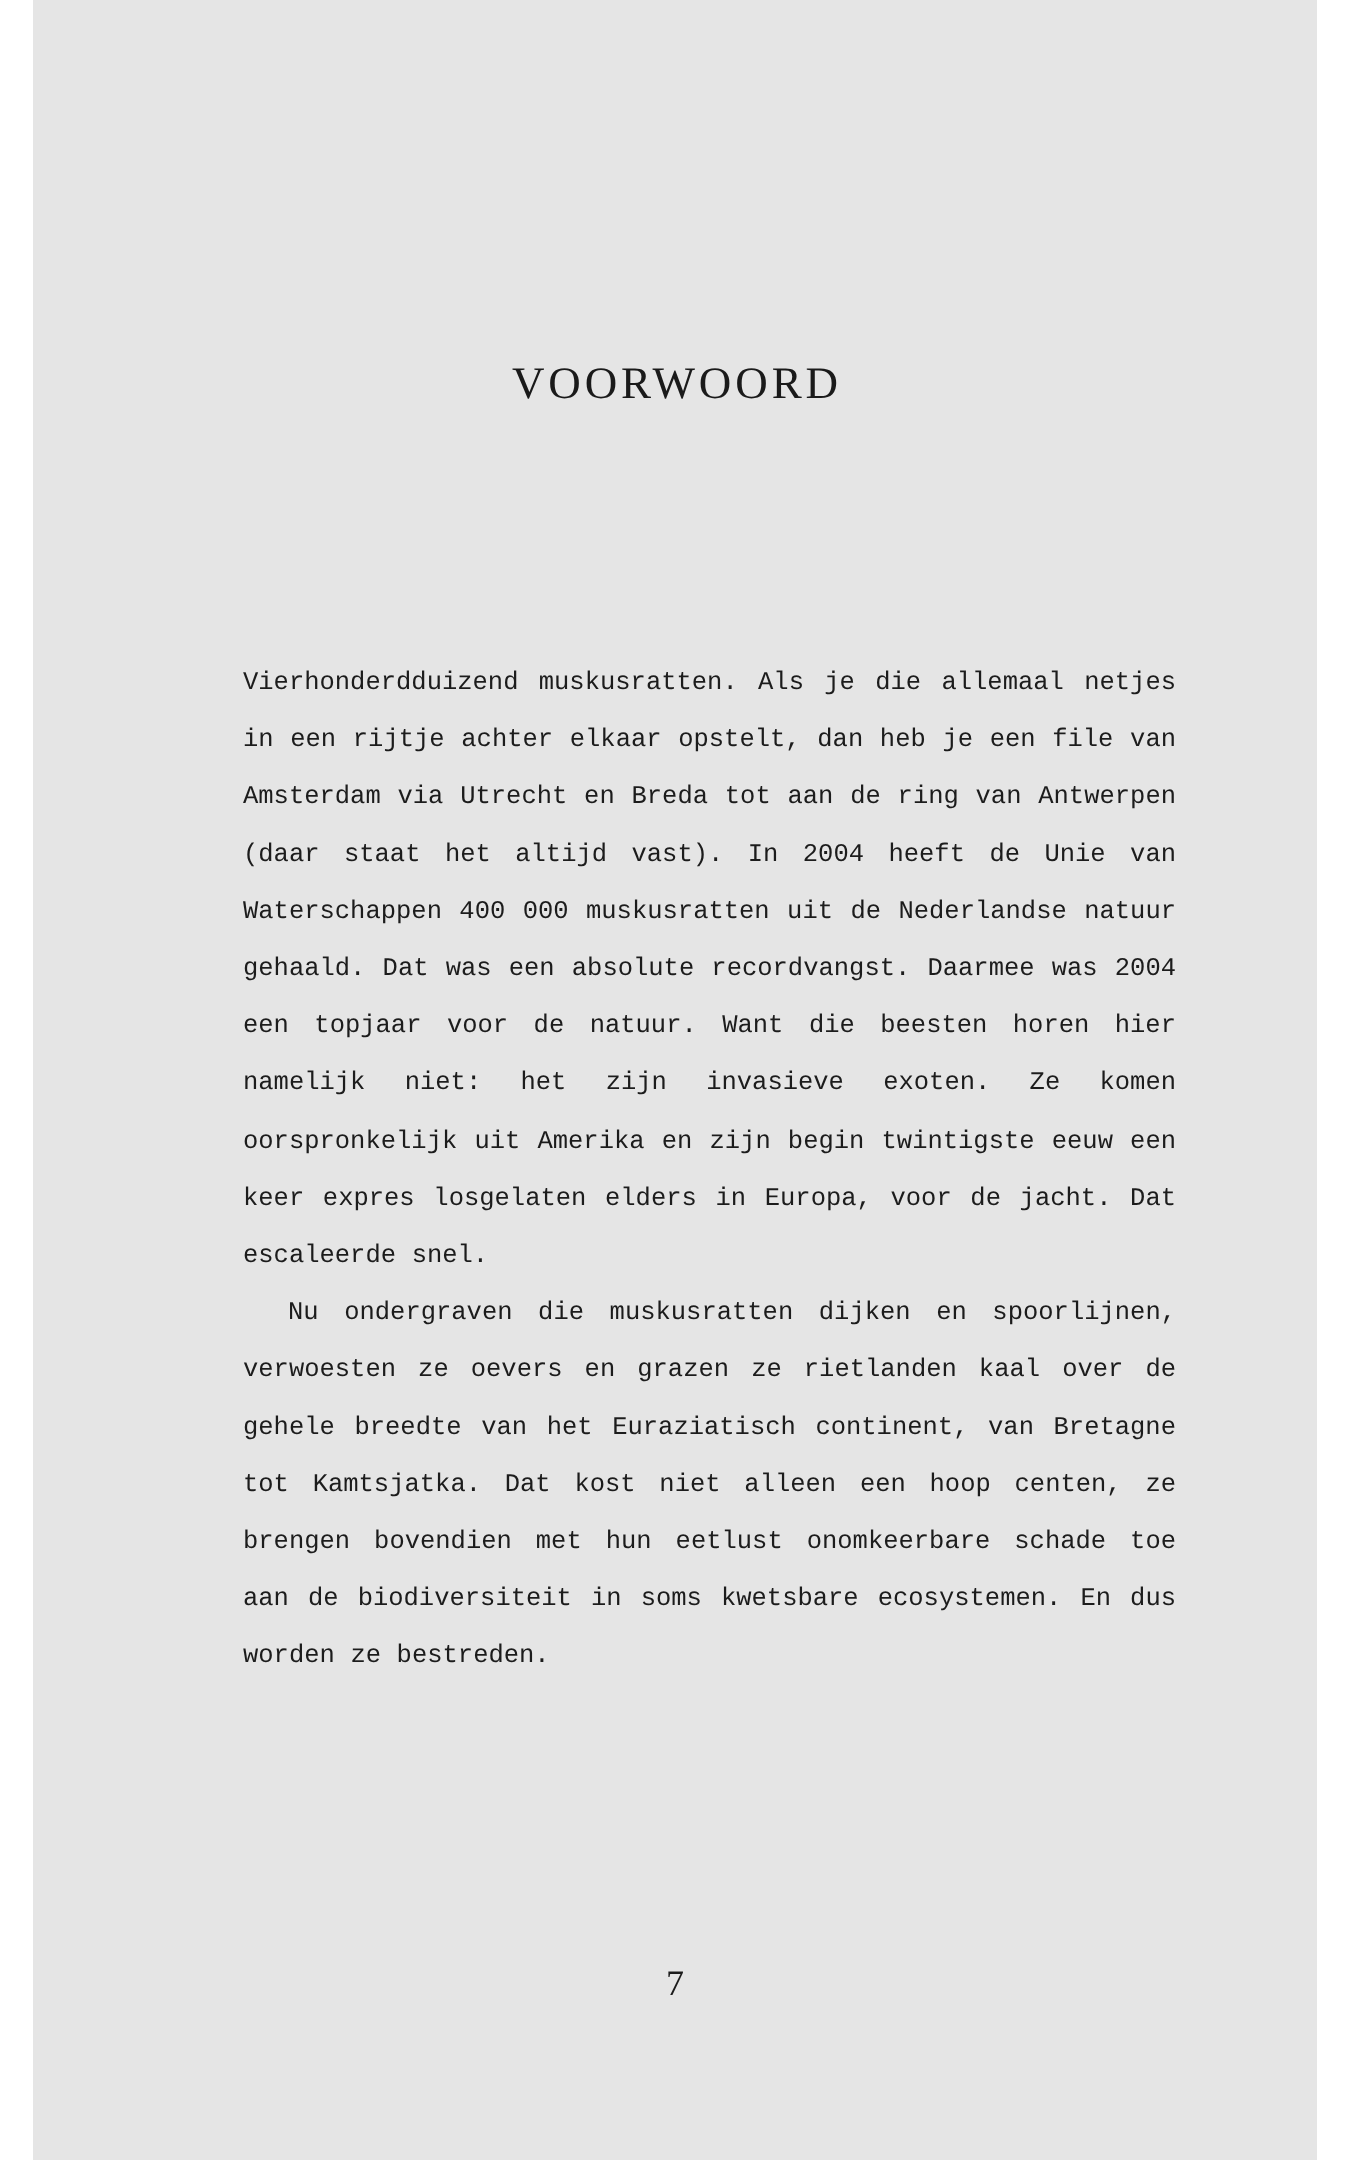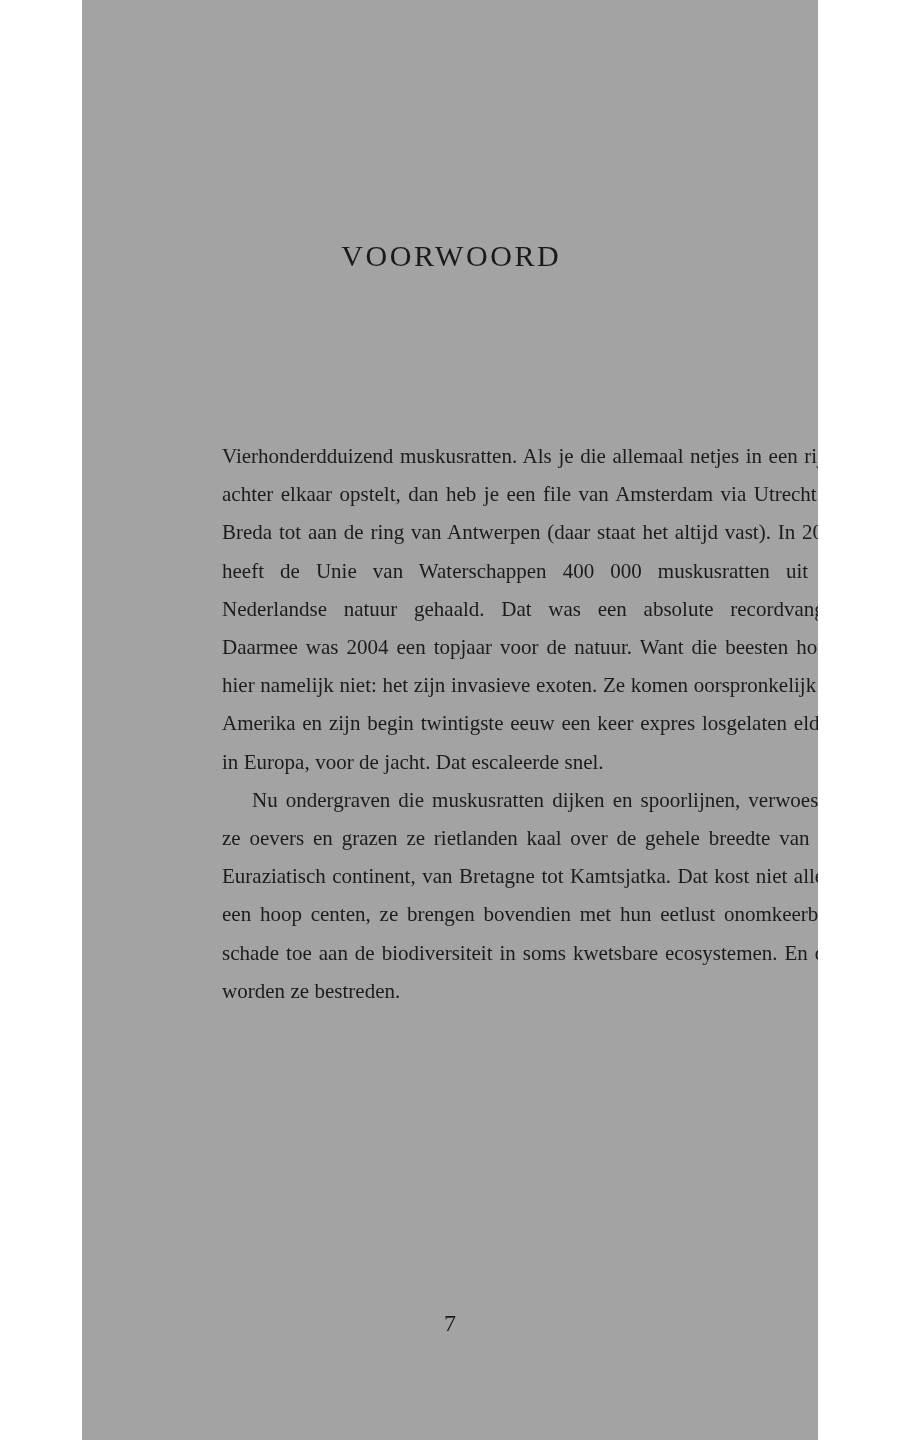--- a/index.html
+++ b/index.html
@@ -4,24 +4,24 @@
 <title>Voorwoord</title>
 <style>
   html, body {
     margin: 0;
     padding: 0;
     background: #ffffff;
   }
 
   .page {
     position: relative;
-    width: 736px;
+    width: 856px;
     height: 1440px;
     margin: 0 auto;
-    background: #a3a3a3;
+    background: #e5e5e5;
     overflow: hidden;
     font-family: "Liberation Serif", "DejaVu Serif", serif;
     color: #1c1c1c;
     -webkit-font-smoothing: antialiased;
   }
 
   
   .chapter-heading {
     position: absolute;
     left: 0;
@@ -42,28 +42,29 @@
   
   .text-block {
     position: absolute;
     left: 140px;
     top: 437px;
     width: 622px;
   }
 
   .body-paragraph {
     margin: 0;
-    font-size: 21px;
+    font-size: 17px;
     line-height: 38.2px;
     text-align: justify;
     text-justify: inter-word;
     hyphens: manual;
     -webkit-hyphens: manual;
     color: #1c1c1c;
     word-spacing: 0.2px;
+    font-family: Liberation Mono, monospace;
   }
 
   .body-paragraph.indented {
     text-indent: 30px;
   }
 
   
   .body-paragraph.continued {
     text-align: left;
   }

